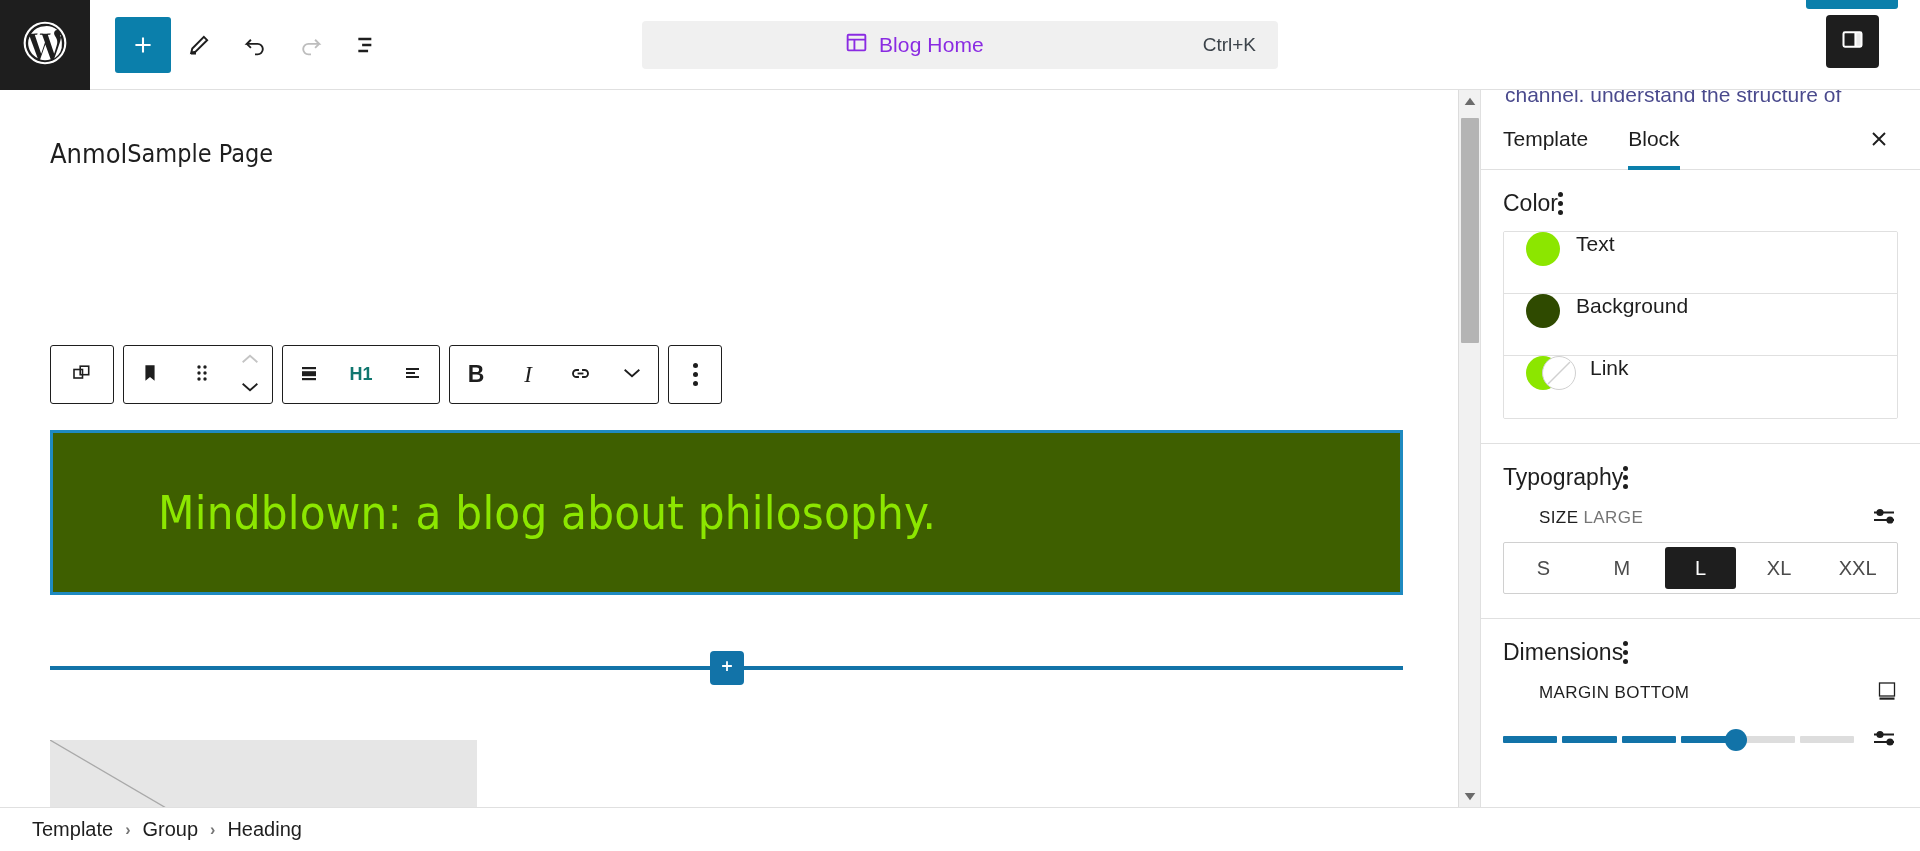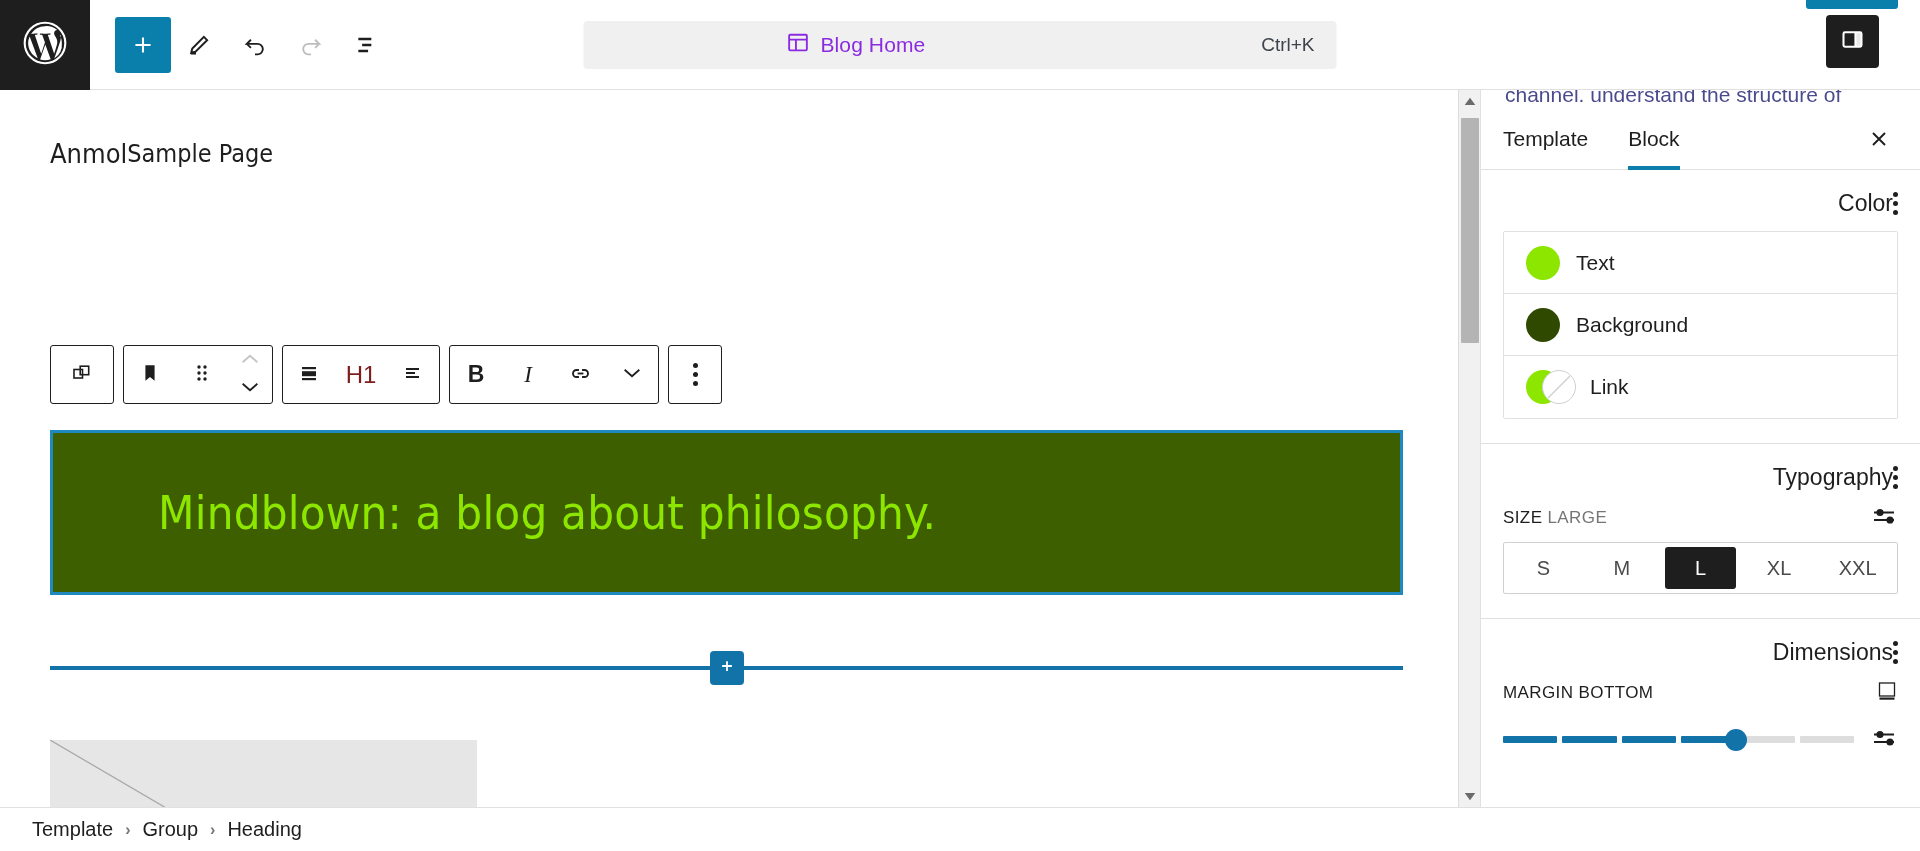--- a/index.html
+++ b/index.html
@@ -27,21 +27,21 @@
     display: flex; align-items: center; justify-content: center; border: none;
     cursor: pointer; color: #1e1e1e;
   }
   .hbtn.primary { background: #0b7fab; color: #fff; width: 56px; height: 56px; border-radius: 3px; }
   .hbtn.disabled { color: #b8b8b8; }
   .hbtn svg { display: block; }
 
   .hdr-center {
     position: absolute; left: 50%; transform: translateX(-50%);
     display: flex; align-items: center; justify-content: space-between;
-    width: 753px; height: 48px; background: #f0f0f0; border-radius: 4px;
+    width: 636px; height: 48px; background: #f0f0f0; border-radius: 4px;
     padding: 0 22px;
   }
   .doc-title { display: flex; align-items: center; gap: 10px; margin-left: 180px; }
   .doc-title-text { color: #8a2be2; font-size: 21px; letter-spacing: .1px; }
   .doc-shortcut { color: #3c434a; font-size: 19px; }
 
   .hdr-right {
     margin-left: auto; display: flex; align-items: center; gap: 6px; padding-right: 22px; flex-direction: column;
   }
   .save-btn {
@@ -80,21 +80,21 @@
   .tb-group {
     display: flex; align-items: center; background: #fff;
     border: 1px solid #1e1e1e; border-radius: 3px; height: 59px;
   }
   .tb-btn {
     width: 52px; height: 57px; display: flex; align-items: center; justify-content: center;
     background: transparent; border: none; cursor: pointer; color: #1e1e1e;
   }
   .tb-btn.dim { color: #c4c4c4; }
   .tb-btn.wide { width: 62px; }
-  .h1-label { font-size: 24px; font-weight: normal; color: #7f1d1d; }
+  .h1-label { font-size: 18px; font-weight: bold; color: #0f766e; }
   .mover { display: flex; flex-direction: column; align-items: center; justify-content: center; gap: 2px; width: 44px; }
 
   
   .heading-block {
     position: absolute; left: 50px; top: 340px; width: 1353px; height: 165px;
     background: #3e5f00; border: 3px solid #1f8ac0; display: flex; align-items: center;
   }
   .heading-text {
     padding-left: 105px; color: #8ce600; font-size: 47px;
     font-family: "DejaVu Sans Condensed", "Liberation Sans", sans-serif;
@@ -152,42 +152,42 @@
     cursor: pointer; border-bottom: 4px solid transparent; background: none; border-top: none;
     border-left: none; border-right: none; font-family: "Liberation Sans", sans-serif;
   }
   .sb-tab.active { border-bottom-color: #0b7fab; }
   .sb-close {
     margin-left: auto; width: 38px; height: 38px; display: flex; align-items: center;
     justify-content: center; cursor: pointer; color: #1e1e1e; background: none; border: none;
   }
 
   .sb-section { border-bottom: 1px solid #e0e0e0; padding: 20px 22px 24px 22px; }
-  .sb-sec-head { display: flex; align-items: center; justify-content: flex-end; margin-bottom: 14px; }
+  .sb-sec-head { display: flex; align-items: center; justify-content: flex-start; margin-bottom: 14px; }
   .sb-sec-title { font-size: 23px; color: #1e1e1e; }
 
   .color-list { border: 1px solid #e0e0e0; border-radius: 2px; overflow: hidden; }
   .color-row {
-    display: flex; align-items: center; gap: 16px; height: 62px; padding: 0 22px;
+    display: flex; align-items: flex-start; gap: 16px; height: 62px; padding: 0 22px;
     border-bottom: 1px solid #e0e0e0; cursor: pointer; background: #fff;
   }
   .color-row:last-child { border-bottom: none; gap: 16px; }
   .swatch { width: 34px; height: 34px; border-radius: 50%; flex: 0 0 34px; }
   .swatch.split { position: relative; background: transparent; width: 48px; flex: 0 0 48px; height: 34px; }
   .swatch.split .half-l {
     position: absolute; left: 0; top: 0; width: 34px; height: 34px; border-radius: 50%;
   }
   .swatch.split .half-r {
     position: absolute; left: 16px; top: 0; width: 34px; height: 34px; border-radius: 50%;
     border: 1px solid #d0d0d0; background: #fff; overflow: hidden;
   }
   .color-label { font-size: 21px; color: #1e1e1e; }
 
   .field-label-row { display: flex; align-items: center; justify-content: space-between; margin-bottom: 12px; }
-  .field-label { font-size: 17px; letter-spacing: .4px; color: #1e1e1e; }
+  .field-label { font-size: 17px; letter-spacing: .4px; color: #1e1e1e; margin-left: 36px; }
   .field-label .muted { color: #757575; }
 
   .size-group {
     display: flex; border: 1px solid #d0d0d0; border-radius: 2px; height: 52px; overflow: hidden;
   }
   .size-opt {
     flex: 1; display: flex; align-items: center; justify-content: center;
     font-size: 20px; color: #4b4b4b; cursor: pointer; background: #fff; border: none;
     font-family: "Liberation Sans", sans-serif; margin: 4px; border-radius: 3px;
   }

